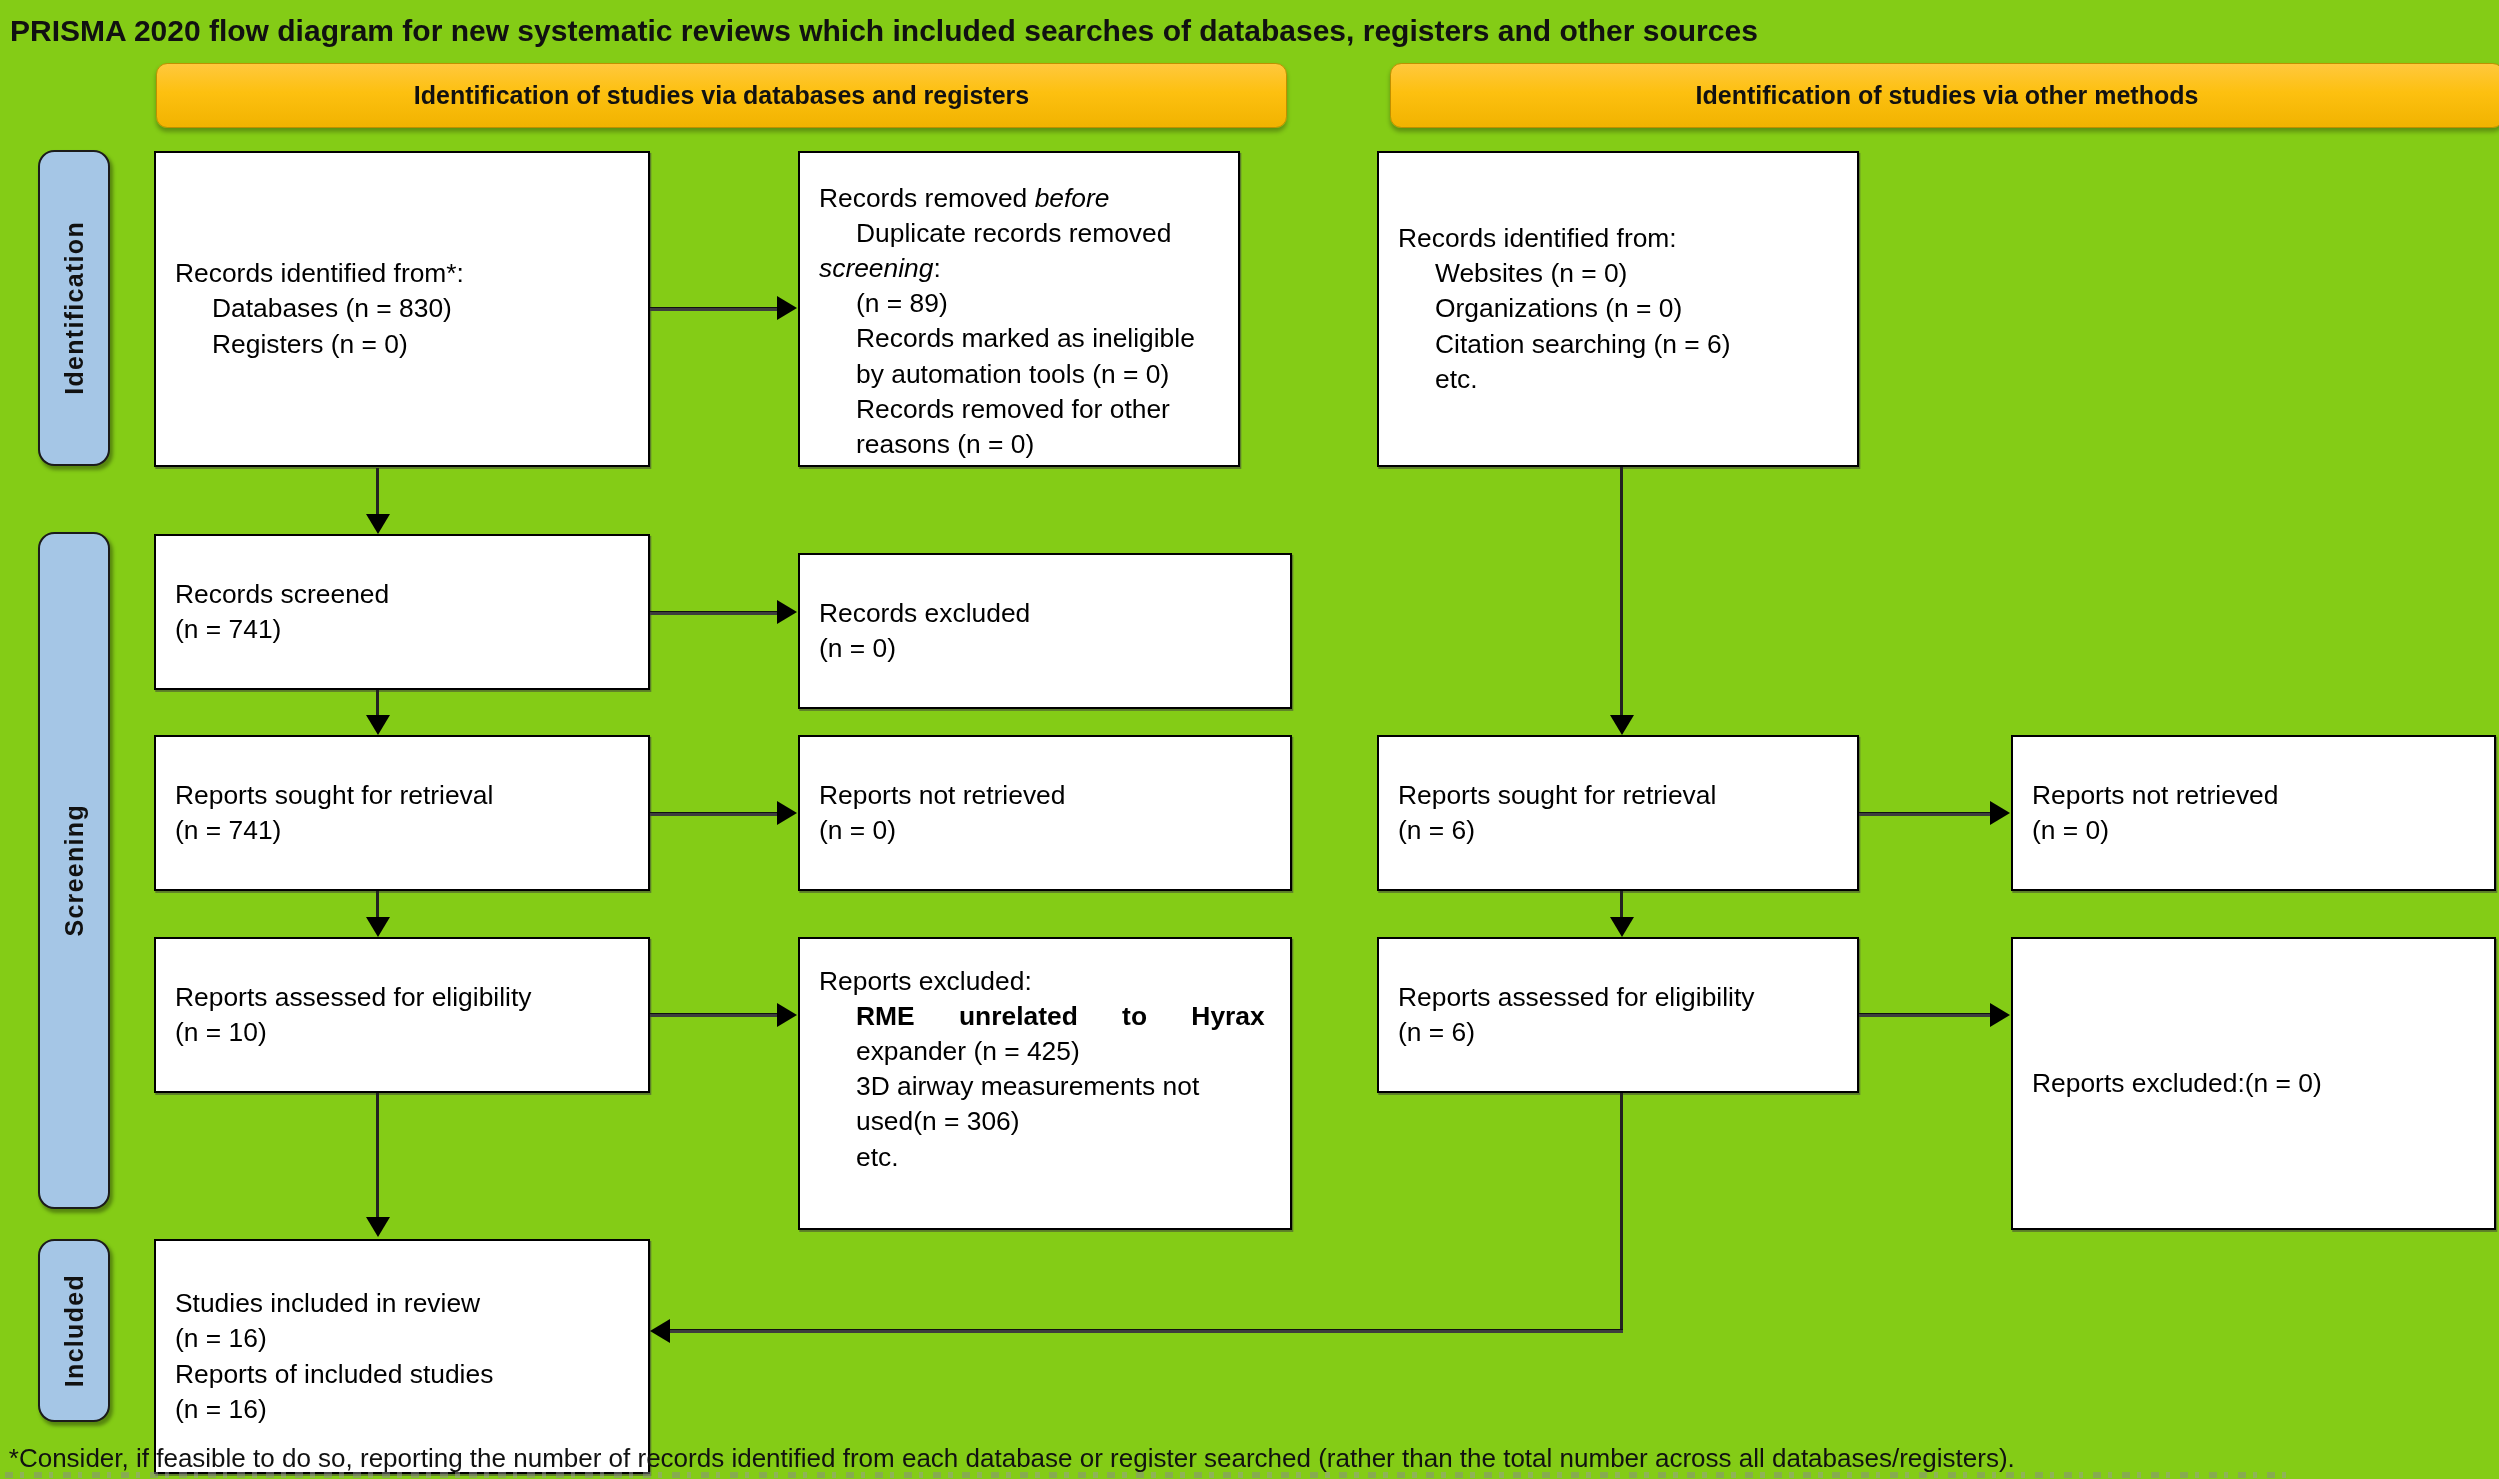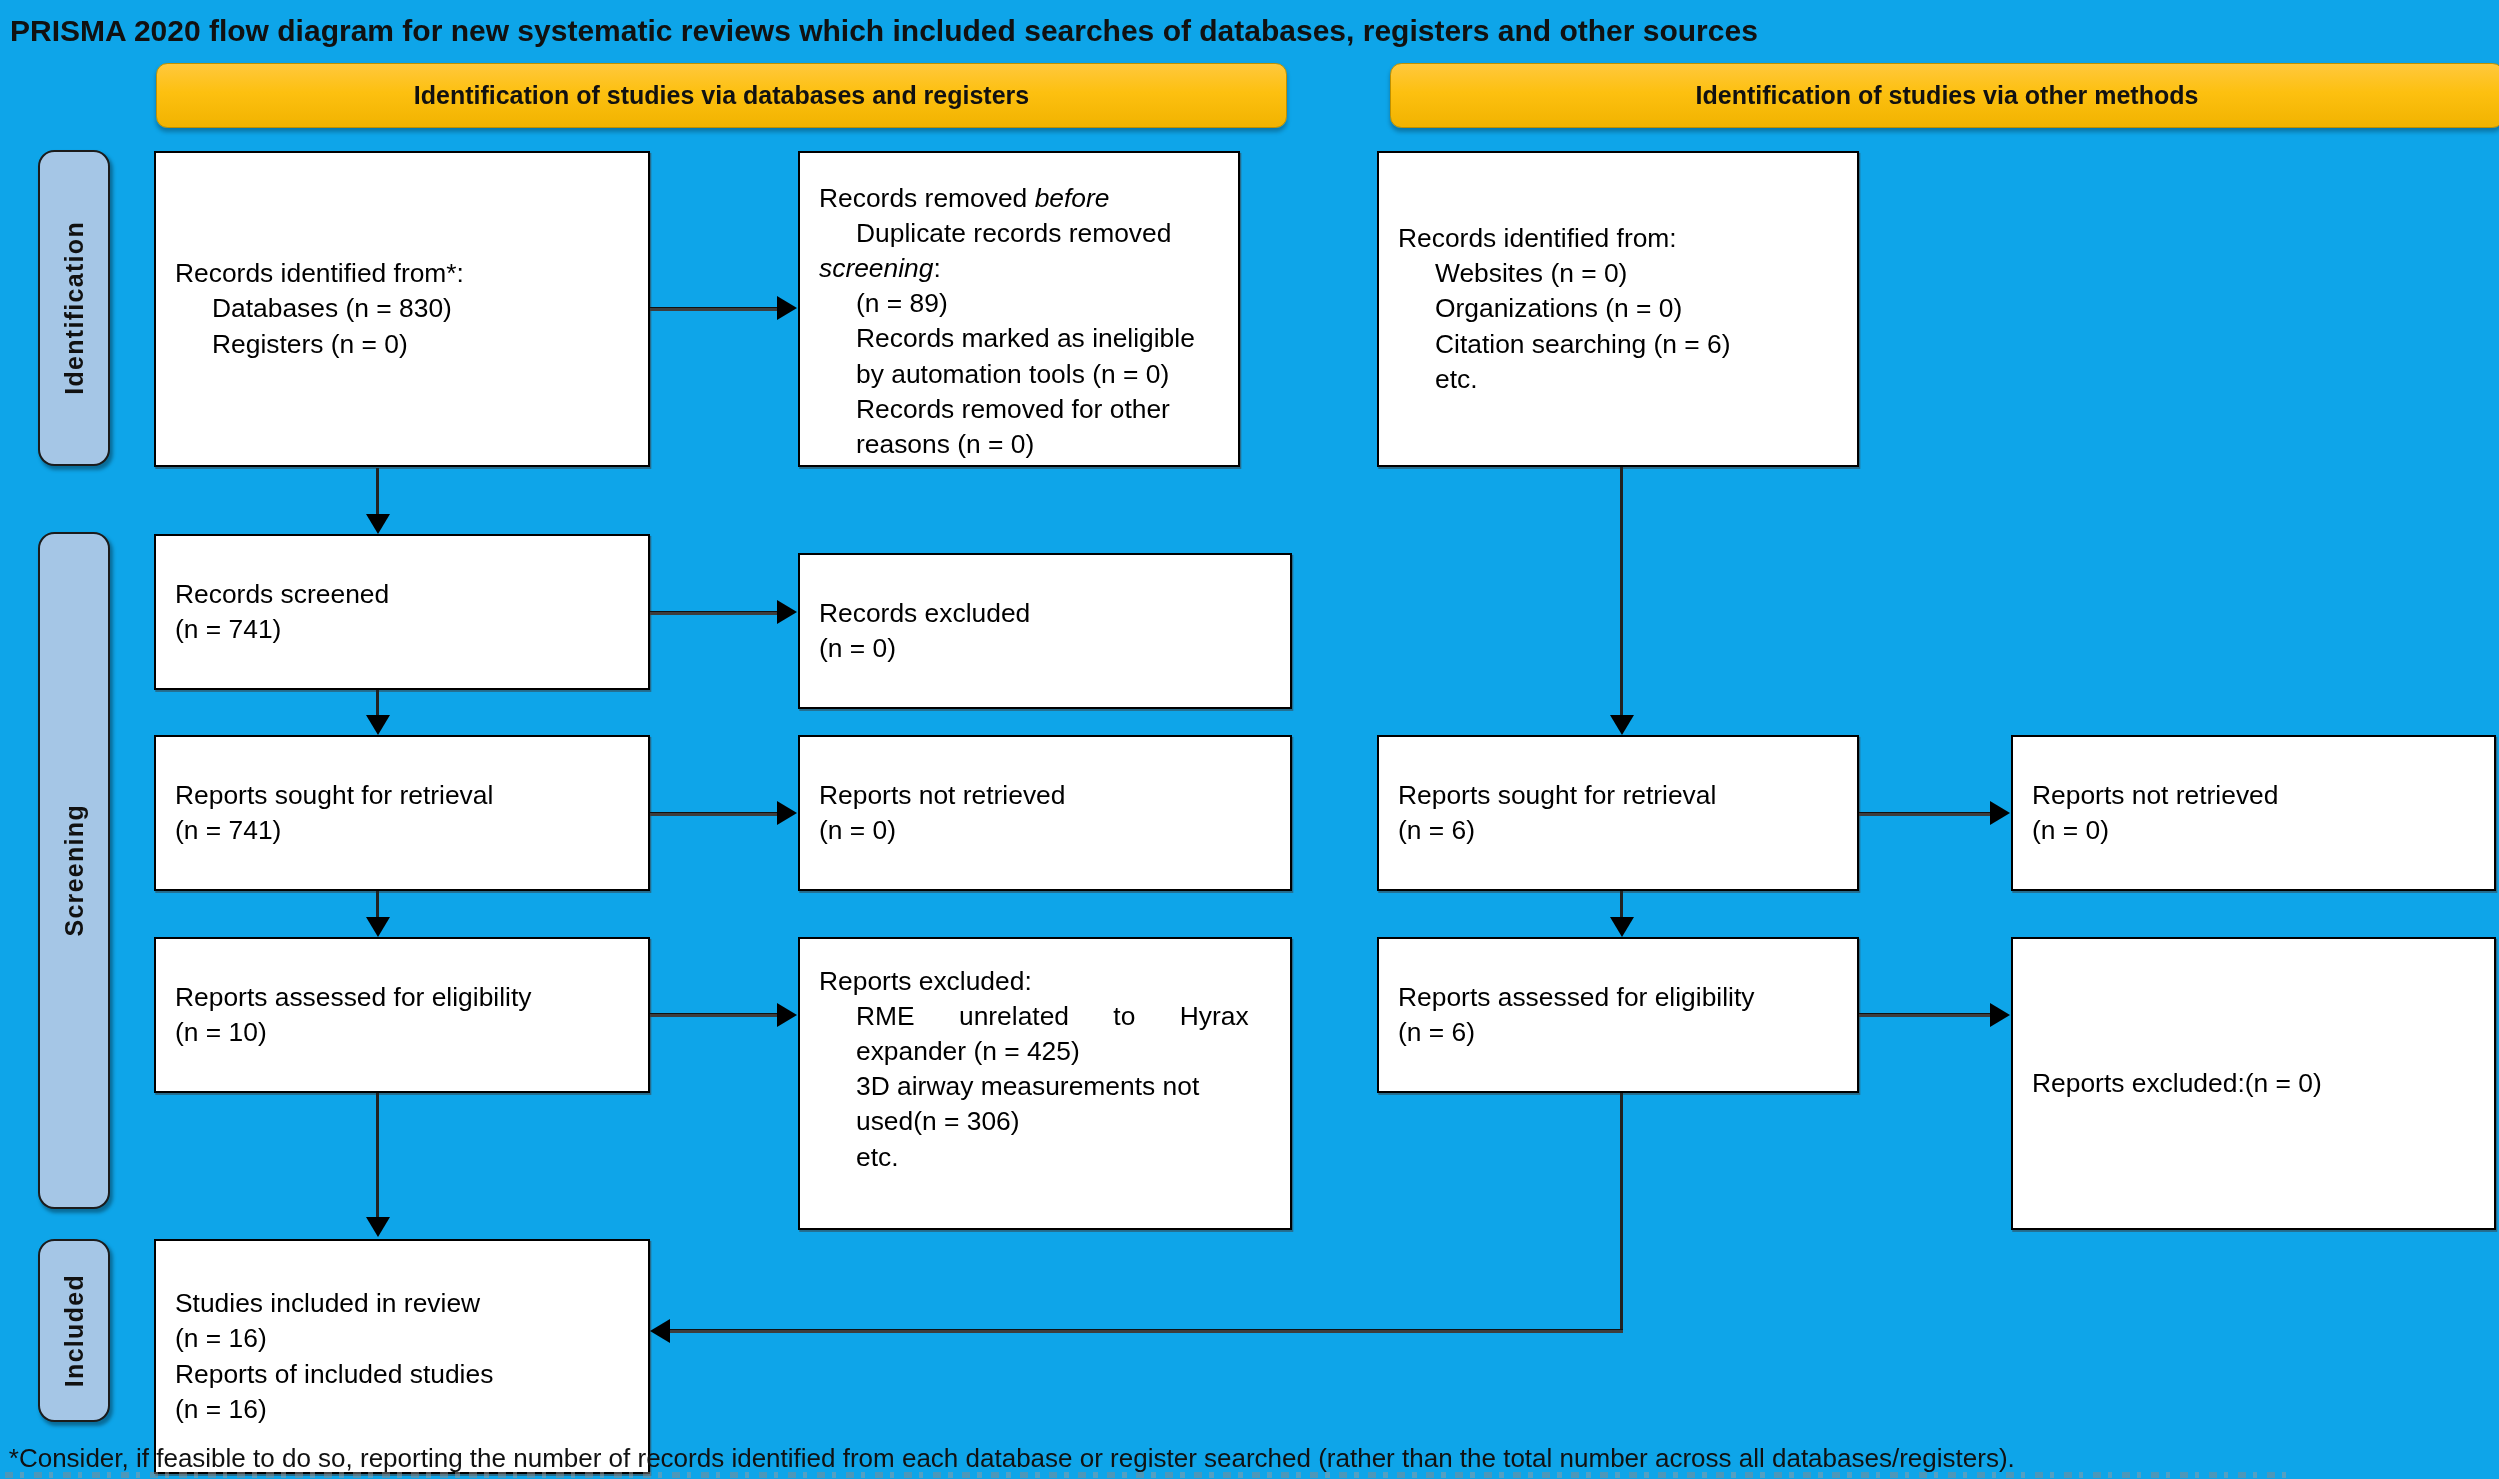--- a/index.html
+++ b/index.html
@@ -1,19 +1,19 @@
 <!DOCTYPE html>
 <html style="font-size:10px"><head>
 <meta charset="utf-8">
 <style>
   html,body{margin:0;padding:0;background:#ffffff;}
   #page{
     position:relative;
     width:2500px;height:1479px;
-    background:#0ea5e9;
+    background:#84cc16;
     font-family:"Liberation Sans", sans-serif;
     color:#000;
     overflow:hidden;
   }
   .title{
     position:absolute;left:10px;top:14px;
     font-size:30px;font-weight:bold;color:#111;
     white-space:nowrap;letter-spacing:0px;
   }
   .banner{
@@ -42,21 +42,21 @@
     position:absolute;background:#fff;
     border:2.5px solid #000;box-sizing:border-box;
     padding:16.4px 19px;
     font-size:26.4px;line-height:1.33;color:#000;
     box-shadow:1.3px 1.9px 0 rgba(60,60,60,.55);
   }
   .vc{display:flex;flex-direction:column;justify-content:center;}
   .line{white-space:nowrap;}
   .ind{padding-left:37px;}
   .it{font-style:italic;}
-  .wsp{word-spacing:37px;}
+  .wsp{word-spacing:37px;font-weight:bold;}
   .vline{position:absolute;width:2.5px;background:#222;}
   .hline{position:absolute;height:2.5px;background:#3d3d3d;border-top:0.6px solid #111;}
   .arr-r{position:absolute;width:0;height:0;
     border-left:20px solid #000;border-top:12px solid transparent;border-bottom:12px solid transparent;}
   .arr-l{position:absolute;width:0;height:0;
     border-right:20px solid #000;border-top:12px solid transparent;border-bottom:12px solid transparent;}
   .arr-d{position:absolute;width:0;height:0;
     border-top:20px solid #000;border-left:12px solid transparent;border-right:12px solid transparent;}
   .footnote{
     position:absolute;left:8.8px;top:1443px;width:2483px;

